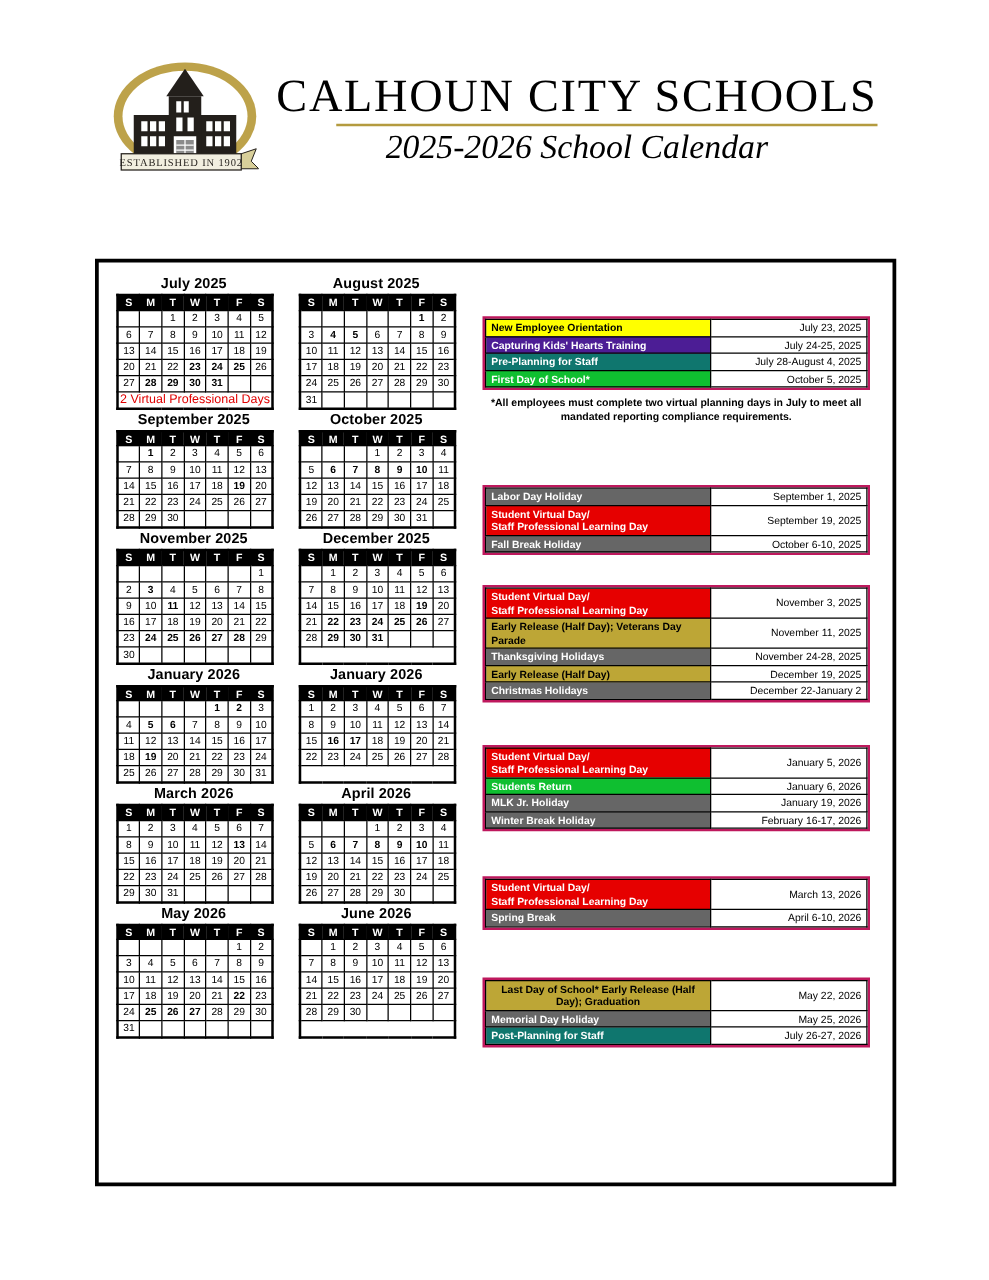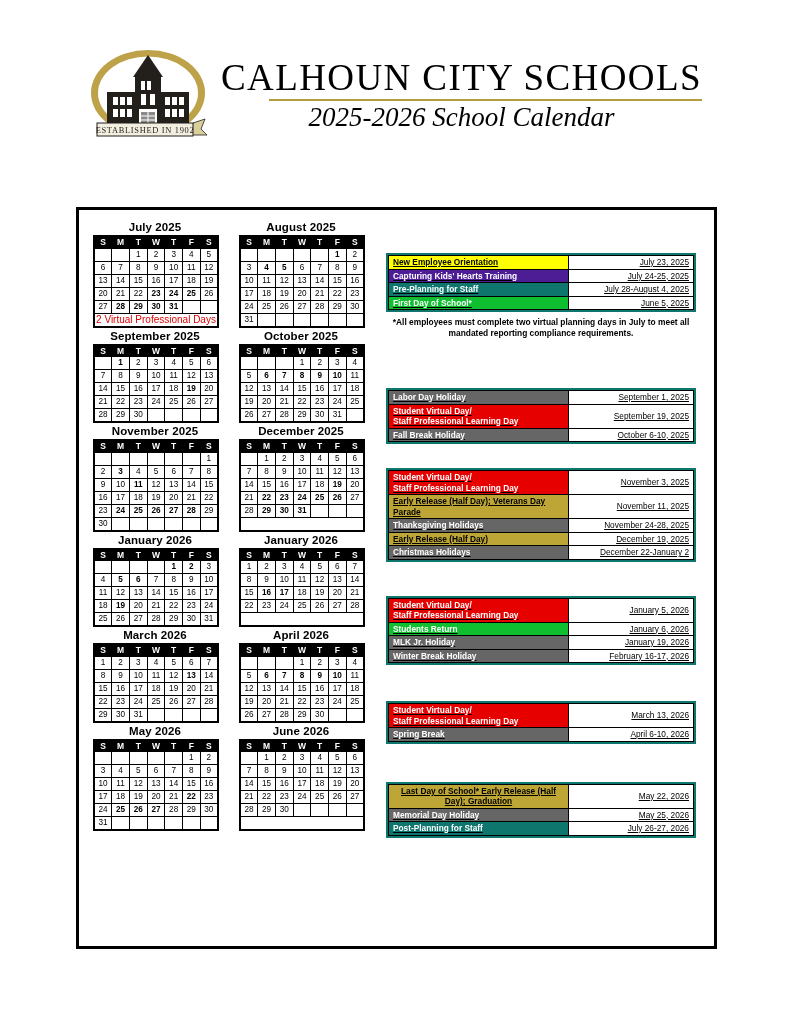--- a/index.html
+++ b/index.html
@@ -74,21 +74,21 @@
   td.hl-green   { background:#0fbf30; color:#ffffff; font-weight:bold; }
   td.hl-red     { background:#e60000; color:#ffffff; font-weight:bold; }
   td.hl-gray    { background:#666666; color:#ffffff; font-weight:bold; }
   td.hl-gold    { background:#bda636; color:#ffffff; font-weight:bold; }
   tr.note td {
     background:#ffffff; color:#e00000;
     font-size:10px; height:13px; font-weight:normal;
   }
 
   
-  .legend-block { border:2px solid #0f766e; margin-bottom:0;text-decoration:underline; }
+  .legend-block { border:2px solid #be185d; margin-bottom:0; }
   table.leg { border-collapse:collapse; width:100%; table-layout:fixed; }
   table.leg td {
     border:1px solid #000; padding:1px 4px;
     font-size:8.3px; line-height:10.5px; vertical-align:middle;
   }
   td.leg-label { width:180px; font-weight:bold; }
   td.leg-date  { text-align:right; background:#fff; color:#000; }
   .lg-yellow  { background:#ffff00; color:#000; }
   .lg-magenta { background:#4c1d95; color:#ffffff; }
   .lg-blue    { background:#0f766e; color:#ffffff; }
@@ -976,21 +976,21 @@
               <tr>
                 <td class="leg-label lg-magenta" style="white-space: normal;">Capturing Kids' Hearts Training</td>
                 <td class="leg-date">July 24-25, 2025</td>
               </tr>
               <tr>
                 <td class="leg-label lg-blue" style="white-space: normal;">Pre-Planning for Staff</td>
                 <td class="leg-date">July 28-August 4, 2025</td>
               </tr>
               <tr>
                 <td class="leg-label lg-green" style="white-space: normal;">First Day of School*</td>
-                <td class="leg-date">June 5, 2025</td>
+                <td class="leg-date">October 5, 2025</td>
               </tr>
             </tbody>
           </table>
         </div>
         <div class="leg-footnote">*All employees must complete two virtual planning days in July to meet all mandated reporting compliance requirements.</div>
         <div style="height: 49px;"></div>
         <div class="legend-block">
           <table class="leg">
             <tbody>
               <tr>

